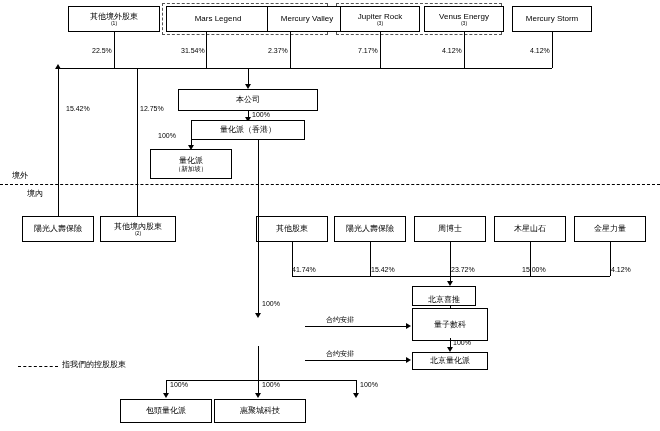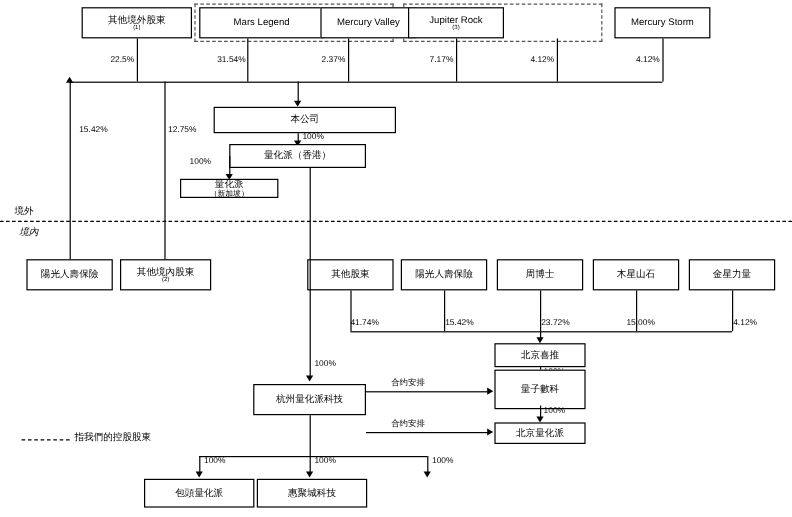--- a/index.html
+++ b/index.html
@@ -117,20 +117,24 @@
   <div class="node" style="left:166px; top:6px; width:104px; height:26px;">
     <span>Mars Legend</span>
   </div>
   <div class="node" style="left:250px; top:6px; width:80px; height:26px;margin-left:17px;">
     <span>Mercury Valley</span>
   </div>
   <div class="node" style="left:340px; top:6px; width:80px; height:26px;">
     <span>Jupiter Rock</span>
       <span class="sup">(3)</span>
   </div>
+  <div class="node" style="left:424px; top:6px; width:80px; height:26px;">
+    <span>Venus Energy</span>
+      <span class="sup">(3)</span>
+  </div>
   <div class="node" style="left:512px; top:6px; width:80px; height:26px;">
     <span>Mercury Storm</span>
   </div>
 
   <div class="vline" style="left:114px; top:32px; height:36px;"></div>
   <div class="vline" style="left:206px; top:32px; height:36px;"></div>
   <div class="vline" style="left:290px; top:32px; height:36px;"></div>
   <div class="vline" style="left:380px; top:32px; height:36px;"></div>
   <div class="vline" style="left:464px; top:32px; height:36px;"></div>
   <div class="vline" style="left:552px; top:32px; height:36px;"></div>
@@ -140,54 +144,54 @@
   <div class="label" style="left:268px; top:47px;">2.37%</div>
   <div class="label" style="left:358px; top:47px;">7.17%</div>
   <div class="label" style="left:442px; top:47px;">4.12%</div>
   <div class="label" style="left:530px; top:47px;">4.12%</div>
 
   <div class="hline" style="left:114px; top:68px; width:438px;"></div>
 
   <div class="vline" style="left:248px; top:68px; height:18px;"></div>
   <div class="arrow" style="left:245px; top:84px;"></div>
 
-  <div class="node" style="left:178px; top:89px; width:152px; height:22px;font-family:Liberation Serif, serif;">
+  <div class="node" style="left:178px; top:89px; width:140px; height:22px;font-family:Liberation Serif, serif;">
     <span>本公司</span>
   </div>
 
   <div class="vline" style="left:248px; top:111px; height:9px;"></div>
   <div class="arrow" style="left:245px; top:117px;"></div>
   <div class="label" style="left:252px; top:111px;">100%</div>
 
   <div class="node" style="left:191px; top:120px; width:114px; height:20px;">
     <span>量化派（香港）</span>
   </div>
 
   <div class="hline" style="left:191px; top:130px; width:0px;"></div>
   <div class="vline" style="left:191px; top:130px; height:18px;"></div>
   <div class="hline" style="left:191px; top:130px; width:0px;"></div>
   <div class="arrow" style="left:188px; top:145px;"></div>
   <div class="label" style="left:158px; top:132px;">100%</div>
 
-  <div class="node" style="left:150px; top:149px; width:82px; height:16px;">
+  <div class="node" style="left:150px; top:149px; width:82px; height:30px;">
     <span>量化派</span>
     <span class="sub">（新加坡）</span>
   </div>
 
   <div class="vline" style="left:58px; top:68px; height:160px;"></div>
   <div class="arrow-up" style="left:55px; top:64px;"></div>
   <div class="hline" style="left:58px; top:68px; width:56px;"></div>
   <div class="label" style="left:66px; top:105px;">15.42%</div>
 
   <div class="vline" style="left:137px; top:68px; height:160px;"></div>
   <div class="label" style="left:140px; top:105px;">12.75%</div>
 
   <div class="divider" style="top:184px;"></div>
   <div class="label big" style="left:12px; top:172px;">境外</div>
-  <div class="label big" style="left:16px; top:190px;font-style:italic;">境內</div>
+  <div class="label big" style="left:27px; top:190px;">境內</div>
 
   <div class="node" style="left:22px; top:216px; width:72px; height:26px;">
     <span>陽光人壽保險</span>
   </div>
   <div class="node" style="left:100px; top:216px; width:76px; height:26px;">
     <span>其他境內股東</span>
       <span class="sup">(2)</span>
   </div>
 
   <div class="node" style="left:256px; top:216px; width:72px; height:26px;">
@@ -216,21 +220,21 @@
   <div class="label" style="left:371px; top:266px;">15.42%</div>
   <div class="label" style="left:451px; top:266px;">23.72%</div>
   <div class="label" style="left:522px; top:266px;">15.00%</div>
   <div class="label" style="left:611px; top:266px;">4.12%</div>
 
   <div class="hline" style="left:292px; top:276px; width:318px;"></div>
 
   <div class="vline" style="left:450px; top:276px; height:8px;"></div>
   <div class="arrow" style="left:447px; top:281px;"></div>
 
-  <div class="node" style="left:412px; top:286px; width:76px; height:20px;">
+  <div class="node" style="left:412px; top:286px; width:64px; height:20px;justify-content:flex-end;">
     <span>北京喜推</span>
   </div>
 
   <div class="vline" style="left:450px; top:306px; height:12px;"></div>
   <div class="arrow" style="left:447px; top:315px;"></div>
   <div class="label" style="left:453px; top:307px;">100%</div>
 
   <div class="node" style="left:412px; top:308px; width:76px; height:33px;">
     <span>量子數科</span>
   </div>
@@ -240,23 +244,20 @@
   <div class="label" style="left:453px; top:339px;">100%</div>
 
   <div class="node" style="left:412px; top:352px; width:76px; height:18px;">
     <span>北京量化派</span>
   </div>
 
   <div class="vline" style="left:258px; top:140px; height:176px;"></div>
   <div class="arrow" style="left:255px; top:313px;"></div>
   <div class="label" style="left:262px; top:300px;">100%</div>
 
-  <div class="node" style="left:211px; top:320px; width:94px; height:26px;">
-    <span>杭州量化派科技</span>
-  </div>
 
   <div class="hline" style="left:305px; top:326px; width:102px;"></div>
   <div class="arrow-right" style="left:406px; top:323px;"></div>
   <div class="label" style="left:326px; top:316px;">合约安排</div>
 
   <div class="hline" style="left:305px; top:360px; width:102px;"></div>
   <div class="arrow-right" style="left:406px; top:357px;"></div>
   <div class="label" style="left:326px; top:350px;">合约安排</div>
 
   <div class="vline" style="left:258px; top:346px; height:34px;"></div>

